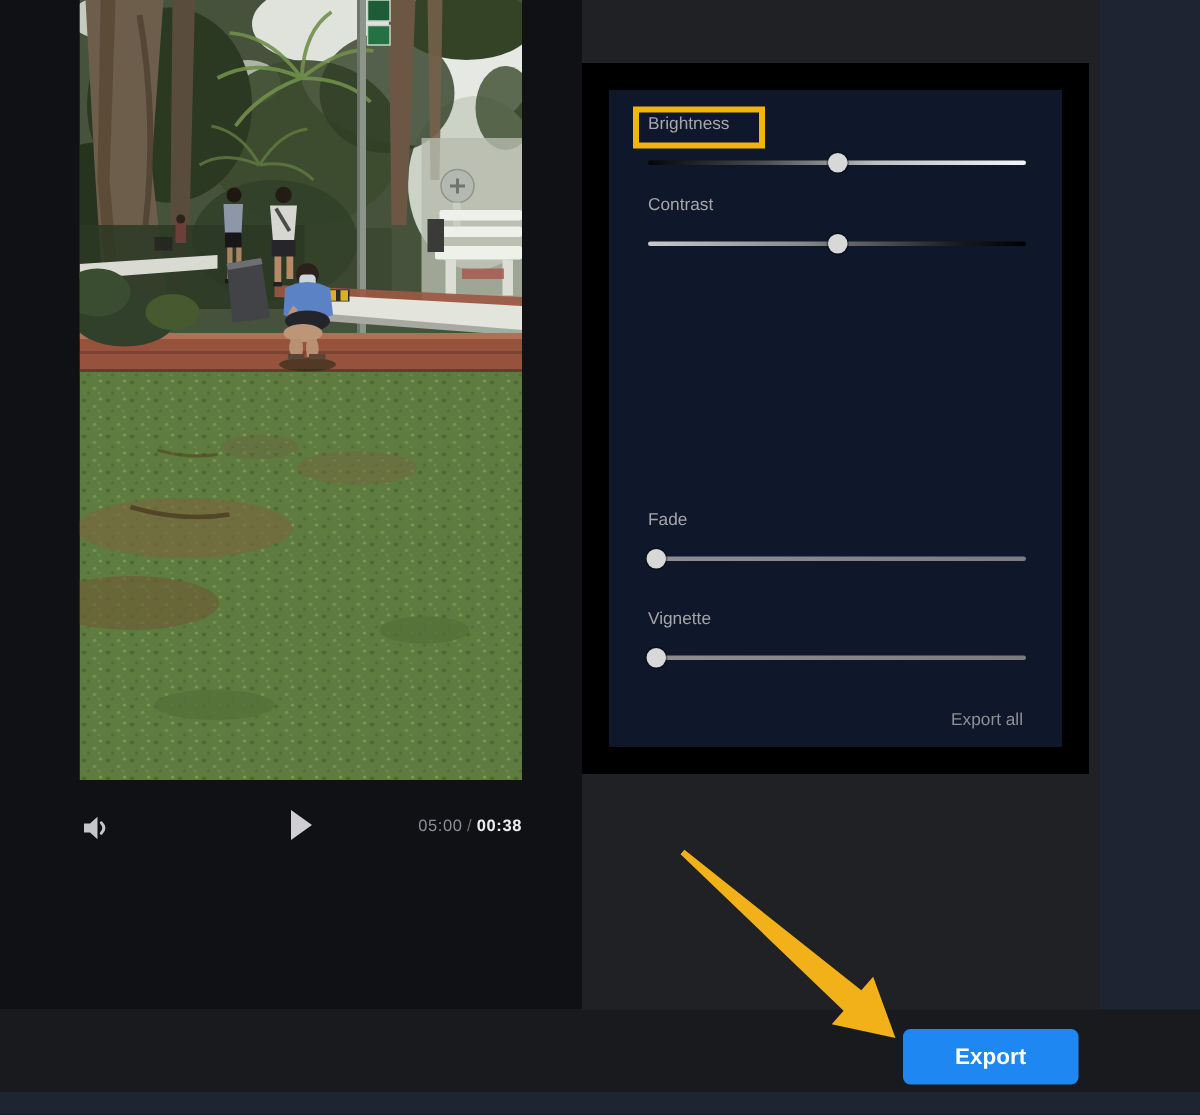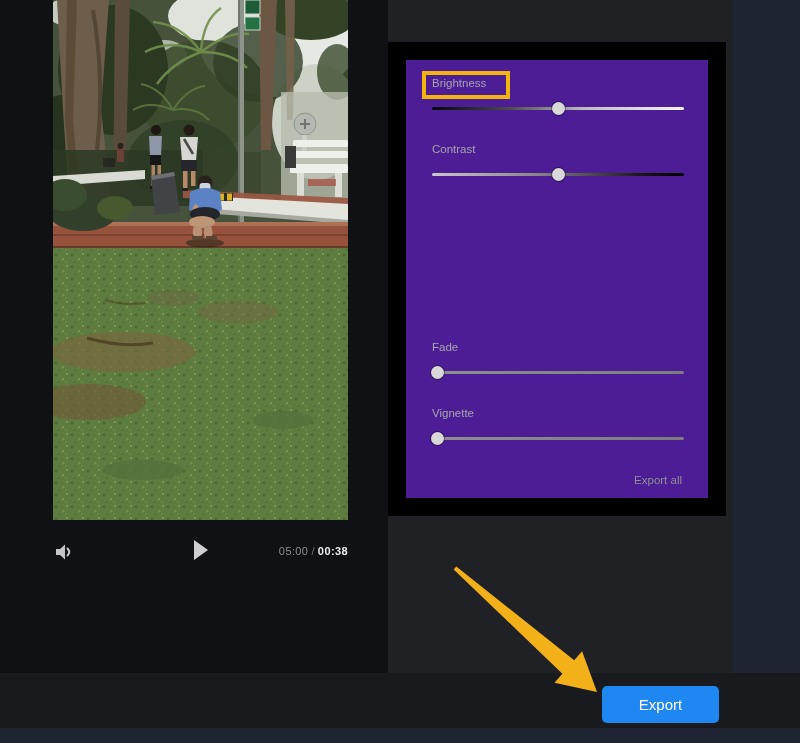--- a/index.html
+++ b/index.html
@@ -33,21 +33,21 @@
   .tr-saturation{background:linear-gradient(90deg,#9a9a9a,#c97a72 38%,#e83124 70%,#f00);}
   .tr-hue{background:linear-gradient(90deg,#f00,#ff8a00 9%,#ffe400 20%,#25c214 34%,#00c9c9 48%,#0077ff 58%,#2a00ff 66%,#8a00ff 75%,#ff00e1 85%,#ff0040 94%,#f00);}
   .tr-flat{background:linear-gradient(90deg,#8e8e90,#7c7c7e);}
 
   .hl-box{position:absolute;left:16px;top:11px;width:88px;height:28px;border:4px solid #f2b50d;}
   .reset{position:absolute;right:26px;top:414px;font-size:11.5px;color:#8f8f94;cursor:pointer;}
 
   
   .footer{position:absolute;left:0;top:673px;width:800px;height:55px;background:#191a1d;}
   .export-btn{position:absolute;right:81px;top:13px;width:117px;height:37px;background:#1e87f2;
-              border:none;border-radius:5px;color:#fff;font-size:15px;font-weight:normal;cursor:pointer;}
+              border:none;border-radius:5px;color:#fff;font-size:15px;font-weight:bold;cursor:pointer;}
 
   .arrow-overlay{position:absolute;left:440px;top:555px;width:170px;height:150px;pointer-events:none;z-index:5;}
 </style>
 </head>
 <body>
 
 <div class="stage" style="background: rgb(30, 36, 49);">
 
   <div class="left-panel" style="background: rgb(16, 17, 20);">
     <div class="video-wrap">
@@ -223,33 +223,33 @@
         </svg>
       </div>
       <div class="time">
         <span class="cur">05:00</span><span class="sep">/</span><span class="dur">00:38</span>
       </div>
     </div>
   </div>
 
   <div class="mid-panel" style="background: rgb(32, 33, 36);">
     <div class="black-frame" style="background: rgb(0, 0, 0);">
-      <div class="inner-panel" style="background: #4c1d95;">
+      <div class="inner-panel" style="background: #0f172a;">
 
         <div class="hl-box" style="border-color: rgb(242, 181, 13);"></div>
 
         <div class="srow" style="top:10px">
           <div class="slabel">Brightness</div>
           <div class="track-zone">
             <div class="track tr-brightness"></div>
             <div class="thumb" style="left: calc(50% - 6.5px);"></div>
           </div>
         </div>
 
-        <div class="srow" style="top:76px">
+        <div class="srow" style="top:64px">
           <div class="slabel">Contrast</div>
           <div class="track-zone">
             <div class="track tr-contrast"></div>
             <div class="thumb" style="left: calc(50% - 6.5px);"></div>
           </div>
         </div>
 
 
 
         <div class="srow" style="top:340px">

